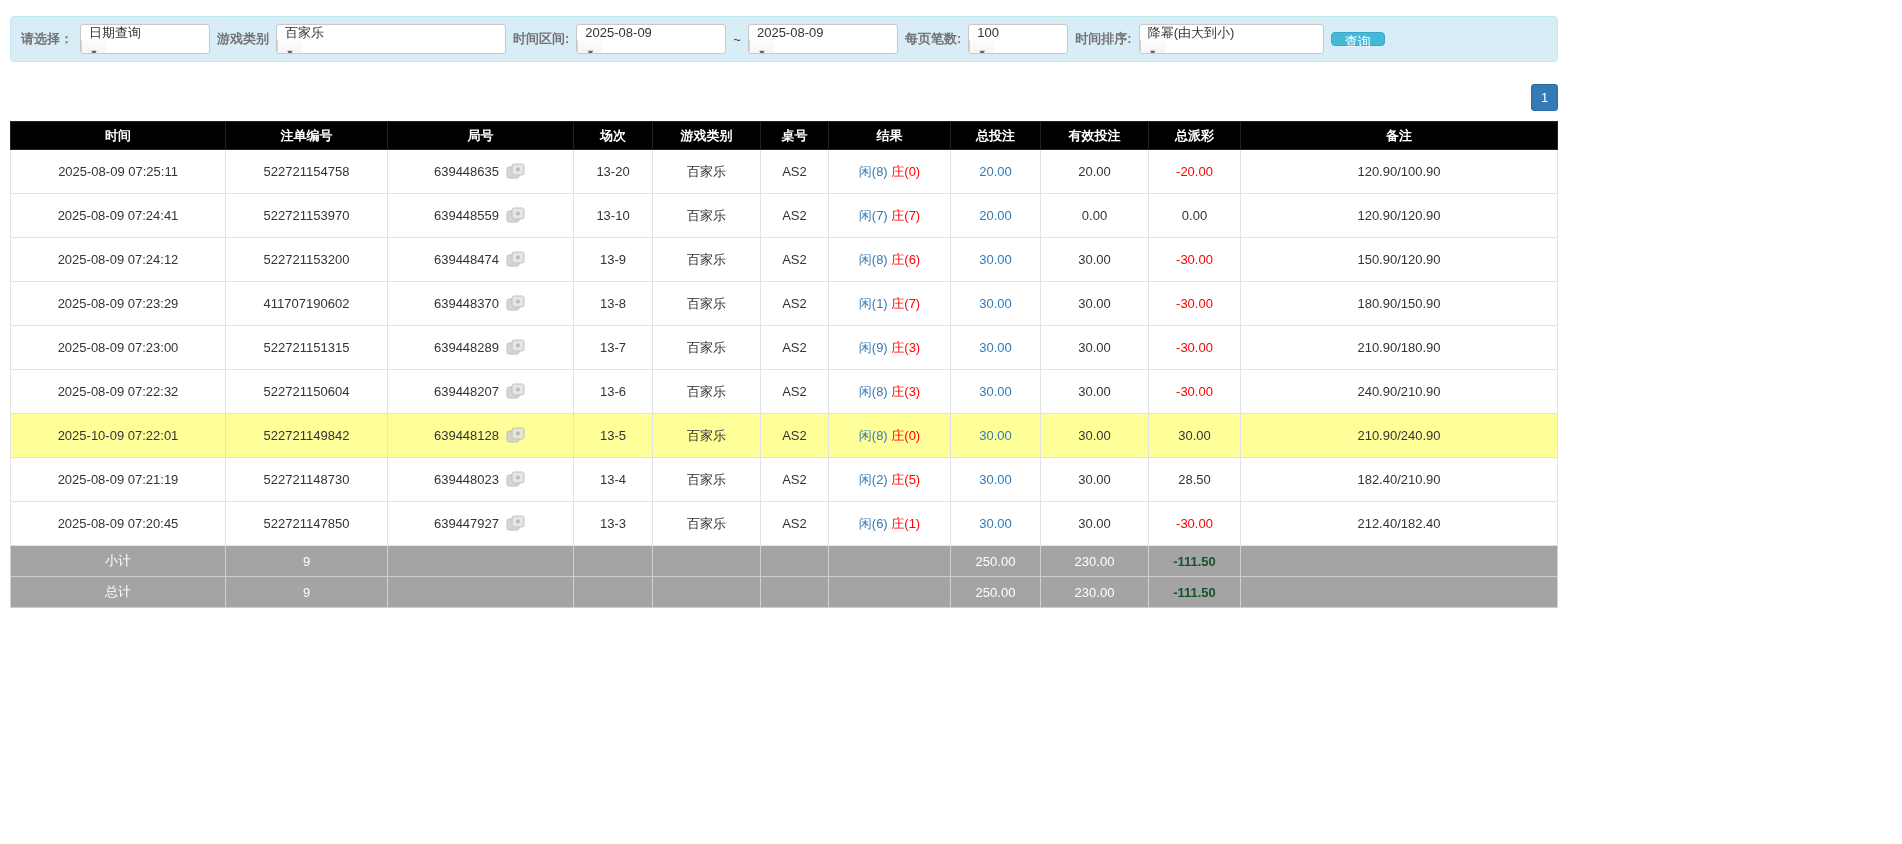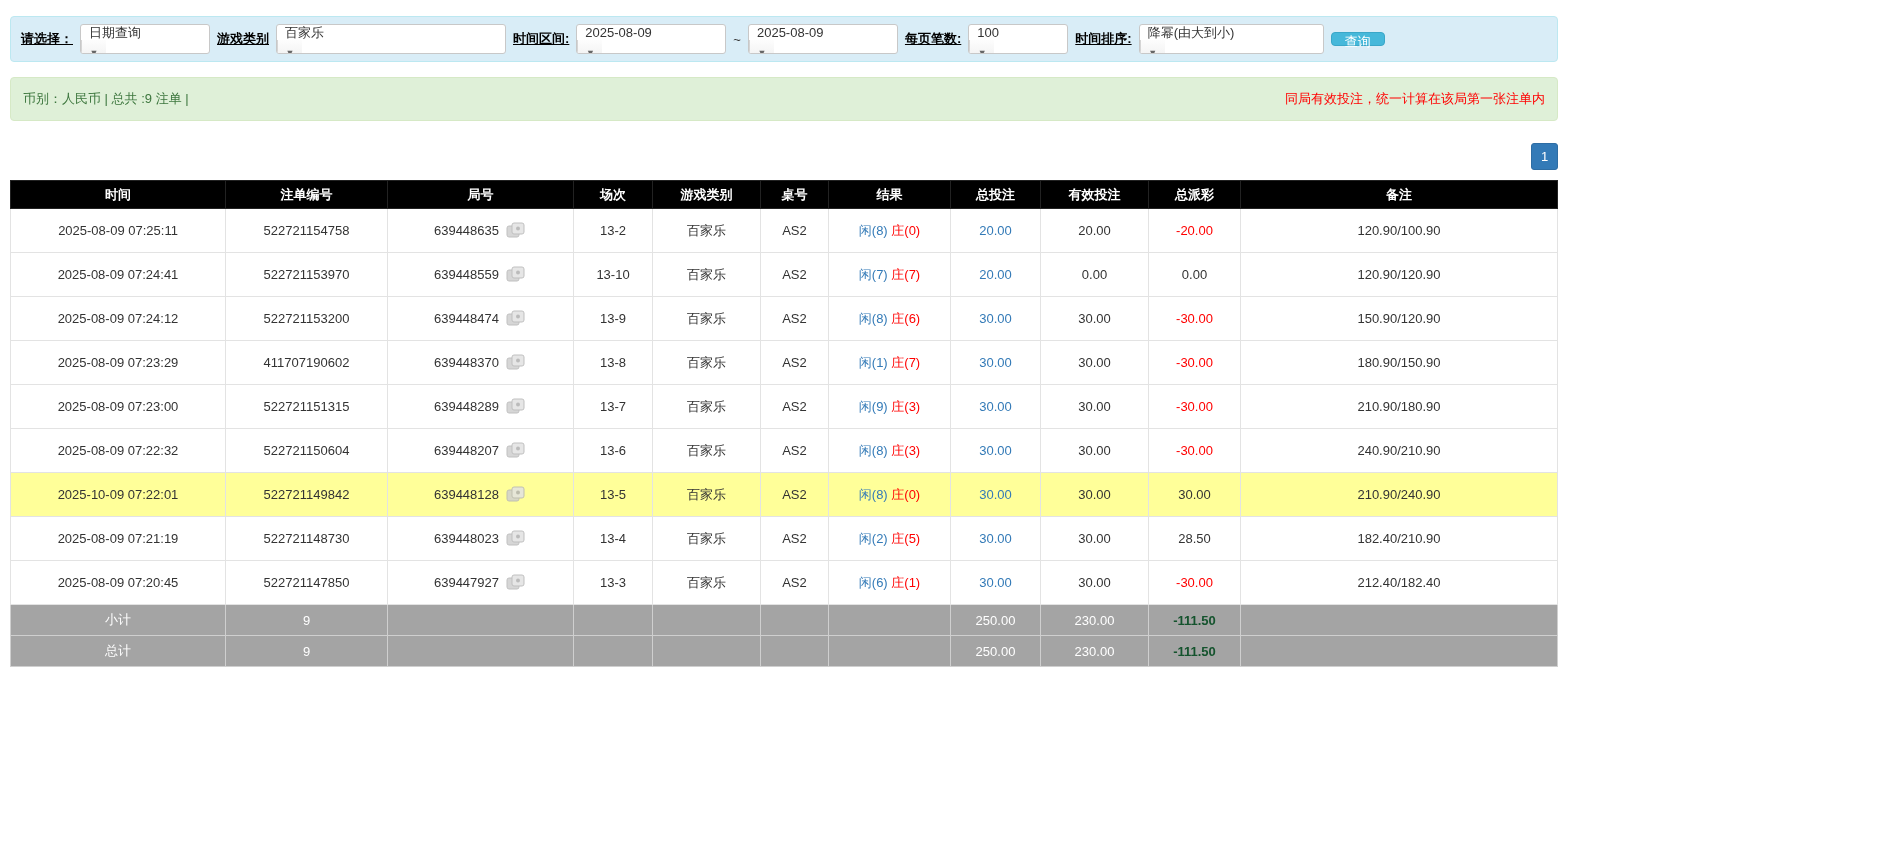--- a/index.html
+++ b/index.html
@@ -23,21 +23,21 @@
   
   .filter-bar {
     margin-top: 16px;
     background: #d9edf7;
     border: 1px solid #bce8f1;
     border-radius: 4px;
     padding: 7px 10px;
     display: flex; align-items: center; gap: 7px;
     height: 46px;
   }
-  .filter-label { color: #000000; font-weight: bold; font-size: 13px; white-space: nowrap; text-decoration: underline; }
+  .filter-label { color: #737373; font-weight: bold; font-size: 13px; white-space: nowrap; }
   .combo {
     display: flex; align-items: stretch;
     background: #fff; border: 1px solid #c8c8c8; border-radius: 3px;
     height: 30px; overflow: hidden; flex-direction: column;
   }
   .combo input {
     border: none; outline: none; padding: 0 8px;
     font-size: 13px; flex: 1; min-width: 0;
     font-family: "Liberation Sans", sans-serif; color: #333;
     background: transparent;
@@ -143,24 +143,20 @@
 
     <span class="filter-label">时间排序:</span>
     <div class="combo" style="width:185px">
       <input value="降幂(由大到小)" style="">
       <span class="arrow-btn">▼</span>
     </div>
 
     <button class="btn-search">查询</button>
   </div>
 
-  <div class="summary-bar">
-    <span class="summary-left">币别：人民币 | 总共 :9 注单 |</span>
-    <span class="summary-right">同局有效投注，统一计算在该局第一张注单内</span>
-  </div>
 
   <div class="pager">
     <span class="page-btn">1</span>
   </div>
 
   <table>
     <colgroup>
       <col style="width:215px">
         <col style="width:162px">
         <col style="width:186px">
@@ -197,21 +193,21 @@
         <span class="round-num">639448635</span>
         <span class="cards-icon">
           <svg width="22" height="17" viewBox="0 0 22 17">
             <rect x="2" y="4" width="12" height="11" rx="2" fill="#cfcfcf" stroke="#b5b5b5"></rect>
             <rect x="7" y="1" width="12" height="11" rx="2" fill="#e2e2e2" stroke="#b5b5b5"></rect>
             <circle cx="13" cy="6.5" r="2" fill="#b0b0b0"></circle>
           </svg>
         </span>
       </span>
     </td>
-    <td class="c-session">13-2</td>
+    <td class="c-session">13-20</td>
     <td class="c-game">百家乐</td>
     <td class="c-table">AS2</td>
     <td>
       <span class="r-player blue">闲(8)</span>
       <span class="r-banker red">庄(0)</span>
     </td>
     <td>
       <a class="bet-link c-total-bet">20.00</a>
     </td>
     <td class="c-valid-bet">20.00</td>

